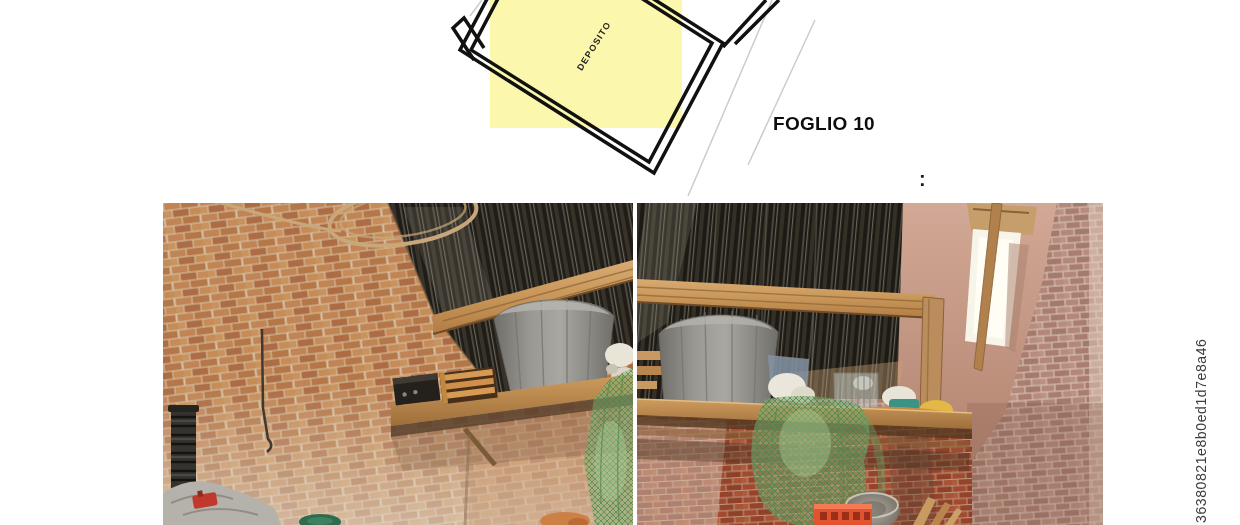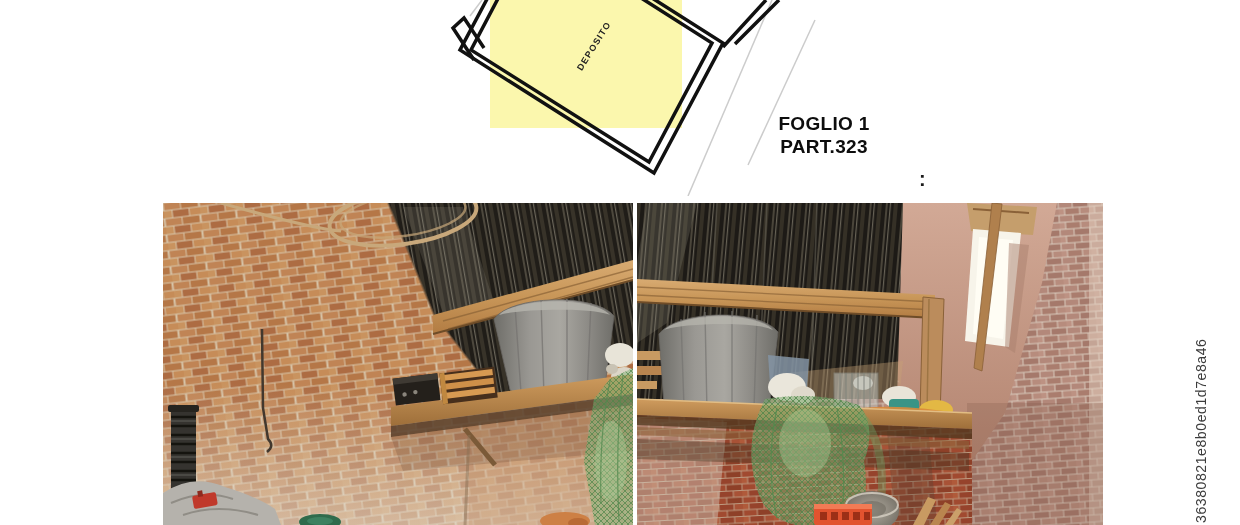--- a/index.html
+++ b/index.html
@@ -113,22 +113,21 @@
     <g stroke="#111111" stroke-width="3.5" fill="none" stroke-linejoin="miter">
       <polygon points="99,-80 293,43 224,173 30,50"></polygon>
       <polygon points="104,-70 282,43 219,162 41,50"></polygon>
       <path d="M 44,60 L 23,28 L 34,18 L 54,48"></path>
       <path d="M 293,47 L 336,0 M 305,44 L 349,0"></path>
     </g>
     <text transform="translate(166.5,47.5) rotate(-58)" text-anchor="middle" font-size="9" font-weight="bold" letter-spacing="1.2" fill="#222">DEPOSITO</text>
   </svg>
 
   <div class="caption">
-    <div>FOGLIO 1</div>
-    <div>PART.323</div>
+    <div>FOGLIO 10</div>
   </div>
   <div class="colon">:</div>
 
   <svg class="photo photo-left" viewBox="0 0 470 322" role="img" aria-label="Interior of brick storage room: corrugated dark metal roof, wooden beam, hanging wire loop, grey vat and wooden crate on wall shelf, screw press and grey tarpaulin below">
     <rect width="470" height="322" fill="url(#brickL)"></rect>
     <rect y="180" width="470" height="142" fill="url(#washG)"></rect>
     <polygon points="306,225 470,200 470,322 306,322" fill="#c99a76" opacity="0.35"></polygon>
     <g>
       <polygon points="225,0 470,0 470,152 448,162 344,206 271,112" fill="url(#corrL)"></polygon>
       <polygon points="240,4 300,4 330,96 280,110" fill="#8f8a7c" opacity="0.22"></polygon>

